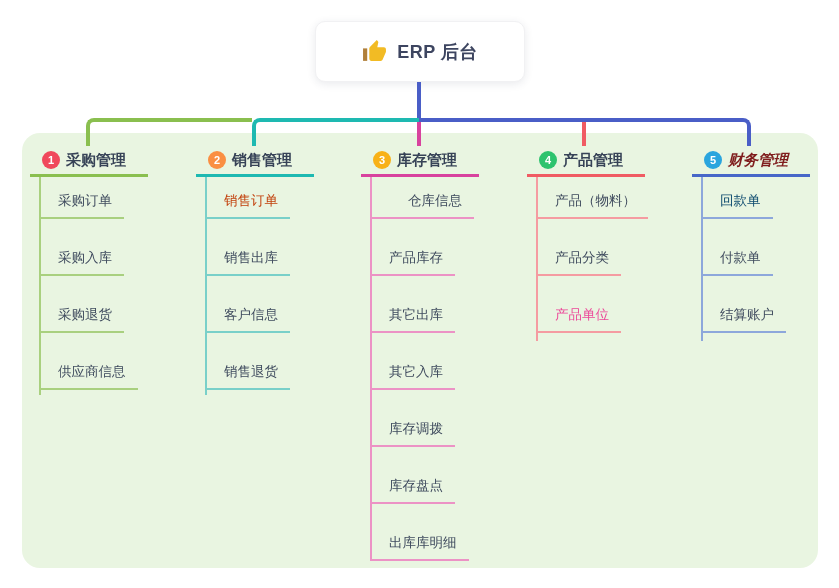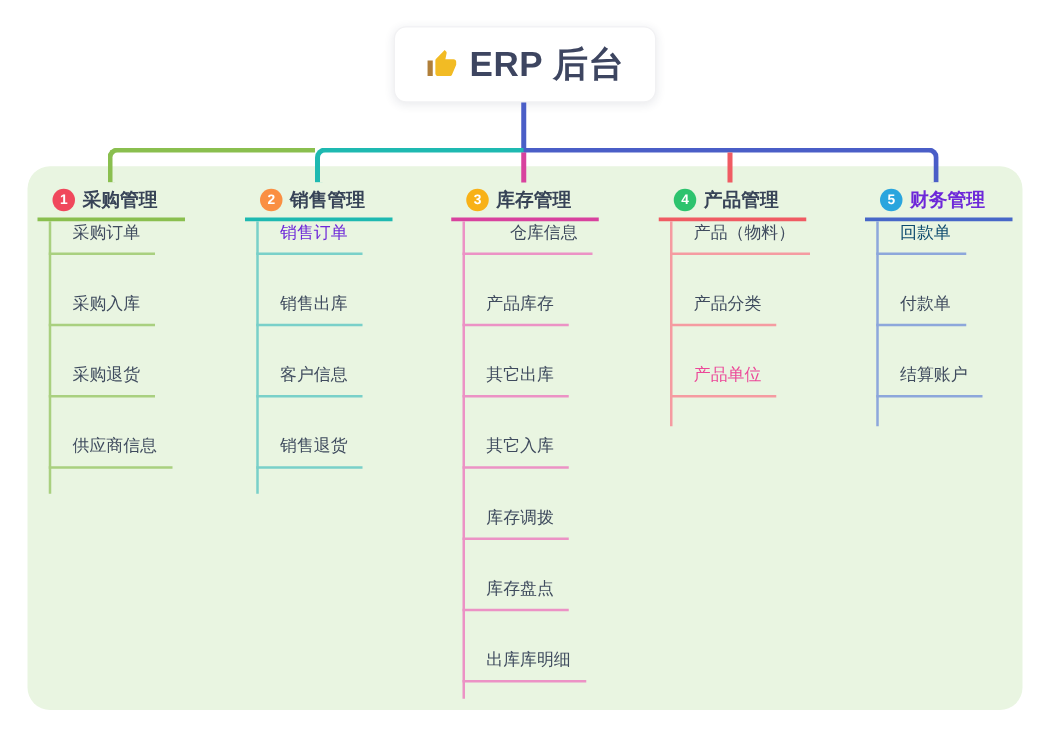--- a/index.html
+++ b/index.html
@@ -31,21 +31,21 @@
     border: 1px solid #f1f1f3;
     border-radius: 10px;
     box-shadow: 0 2px 8px rgba(40,50,80,0.10);
     display: flex;
     align-items: center;
     justify-content: center;
     gap: 10px;
     cursor: pointer;
   }
   .root-title {
-    font-size: 28px;
+    font-size: 18px;
     font-weight: 600;
     letter-spacing: 0.5px;
   }
   .thumb-icon { width: 25px; height: 25px; display: block; }
 
   
   .conn { position: absolute; }
   .conn.elbow-left {
     border-top-style: solid; border-top-width: 4px;
     border-left-style: solid; border-left-width: 4px;
@@ -88,21 +88,21 @@
   }
   .spine {
     position: absolute;
     left: 9px; top: 31px;
     width: 2px;
   }
   .rows { position: absolute; left: 9px; top: 31px; }
   .row {
     height: 57px;
     display: flex;
-    align-items: flex-start;
+    align-items: center;
   }
   .sub-label {
     display: inline-block;
     padding: 0 12px 7px 19px;
     border-bottom: 2px solid;
     font-size: 13.5px;
     white-space: nowrap;
     cursor: pointer;
   }
 </style>
@@ -152,21 +152,21 @@
         </div>
       </div>
       <div class="branch" style="left: 196px;">
         <div class="branch-header" style="border-bottom-color: rgb(30, 185, 177);">
           <span class="badge" style="background: rgb(250, 143, 66);">2</span>
           <span class="branch-label" style="color: rgb(55, 67, 87);">销售管理</span>
         </div>
         <div class="spine" style="background: rgb(121, 208, 201); height: 218px;"></div>
         <div class="rows">
           <div class="row">
-            <span class="sub-label" style="border-bottom-color: rgb(121, 208, 201); color: #6d28d9;">销售订单</span>
+            <span class="sub-label" style="border-bottom-color: rgb(121, 208, 201); color: #c2410c;">销售订单</span>
           </div>
           <div class="row">
             <span class="sub-label" style="border-bottom-color: rgb(121, 208, 201); color: rgb(63, 75, 94);">销售出库</span>
           </div>
           <div class="row">
             <span class="sub-label" style="border-bottom-color: rgb(121, 208, 201); color: rgb(63, 75, 94);">客户信息</span>
           </div>
           <div class="row">
             <span class="sub-label" style="border-bottom-color: rgb(121, 208, 201); color: rgb(63, 75, 94);">销售退货</span>
           </div>
@@ -216,21 +216,21 @@
             <span class="sub-label" style="border-bottom-color: rgb(245, 155, 161); color: rgb(63, 75, 94);">产品分类</span>
           </div>
           <div class="row">
             <span class="sub-label" style="border-bottom-color: rgb(245, 155, 161); color: #ec4899;">产品单位</span>
           </div>
         </div>
       </div>
       <div class="branch" style="left: 692px;">
         <div class="branch-header" style="border-bottom-color: rgb(71, 103, 200);">
           <span class="badge" style="background: rgb(42, 165, 222);">5</span>
-          <span class="branch-label" style="color: #6d28d9;">财务管理</span>
+          <span class="branch-label" style="color: #7f1d1d; font-style: italic;">财务管理</span>
         </div>
         <div class="spine" style="background: rgb(141, 167, 219); height: 163.5px;"></div>
         <div class="rows">
           <div class="row">
             <span class="sub-label" style="border-bottom-color: rgb(141, 167, 219); color: #0c4a6e;">回款单</span>
           </div>
           <div class="row">
             <span class="sub-label" style="border-bottom-color: rgb(141, 167, 219); color: rgb(63, 75, 94);">付款单</span>
           </div>
           <div class="row">

